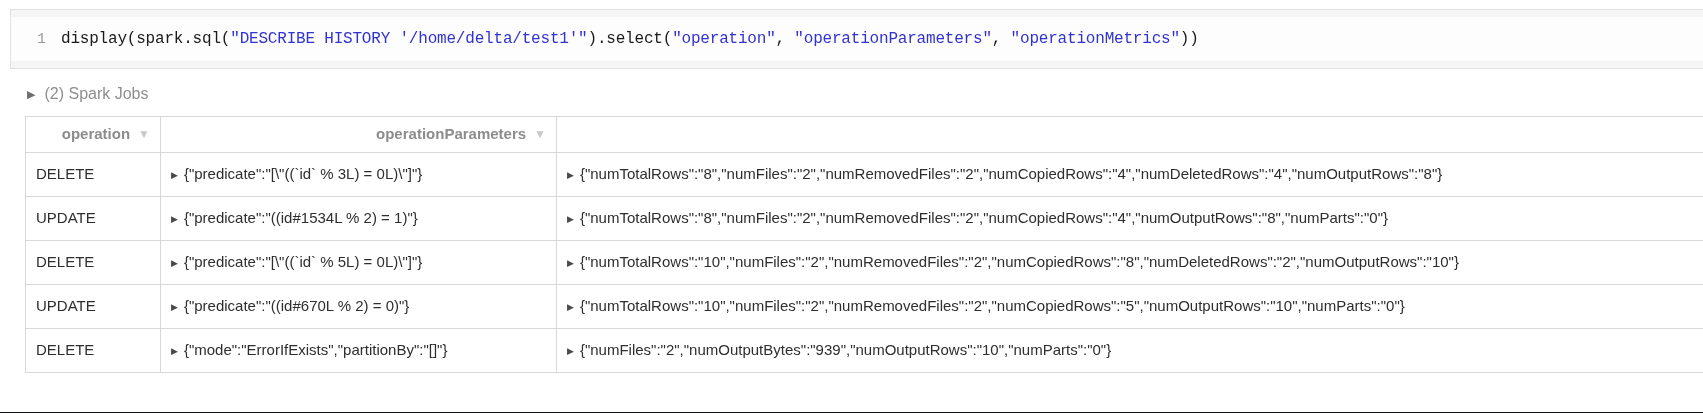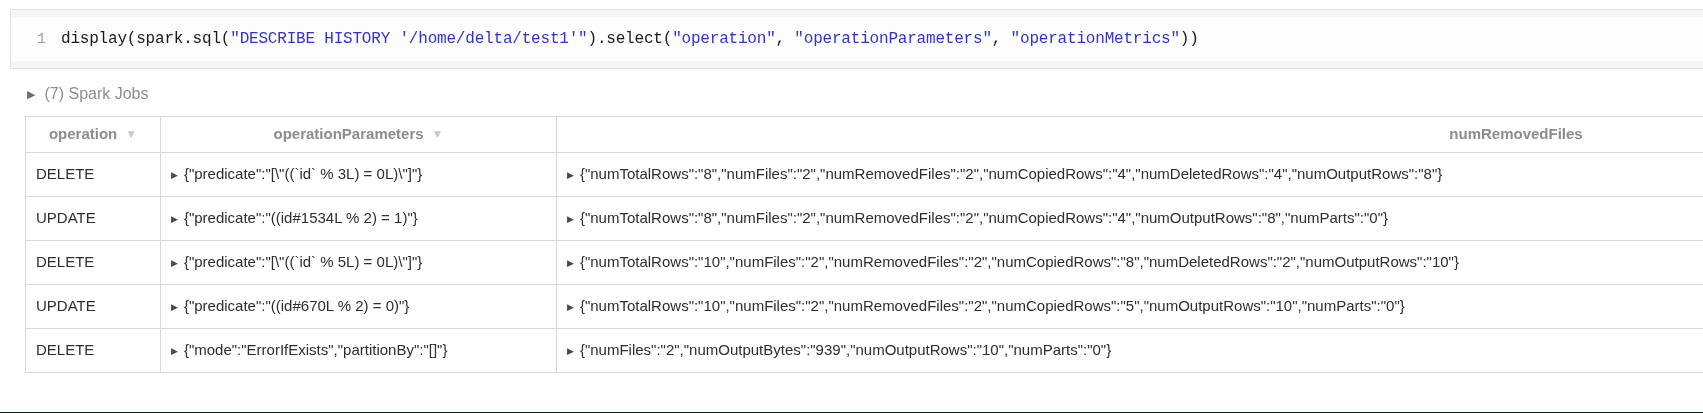--- a/index.html
+++ b/index.html
@@ -32,21 +32,21 @@
 
   
   .table-wrap { margin:13px 0 0 25px; width:1678px; overflow:hidden; }
   table { border-collapse:collapse; table-layout:fixed; width:2450px; background:#fff; }
   col.c0 { width:135px; } col.c1 { width:396px; } col.c2 { width:1919px; }
   th, td { border:1px solid #d8d8d8; font-size:15px; vertical-align:top; }
   th {
     color:#8c8c8c; font-weight:bold; text-align:left;
     padding:8px 10px 8px 10px; height:36px;
   }
-  .th-inner { display:flex; align-items:center; justify-content:center; }
+  .th-inner { display:flex; align-items:center; justify-content:flex-end; }
   .sort-icon { color:#c9c9c9; font-size:12px; line-height:1; margin-left:8px; }
   td { color:#2e2e2e; padding:10px 8px 10px 10px; line-height:21px; }
   td.metrics-cell { white-space:nowrap; overflow:hidden; }
   td.params-cell  { word-break:break-all; }
   .cell-caret { color:#4a4a4a; font-size:9px; margin-right:6px; vertical-align:1px; }
 
   
   .bottom-bar { position:absolute; left:0; bottom:0; width:1703px; height:10px; background:#10141c; }
 </style>
 </head>
@@ -56,21 +56,21 @@
 
   <div class="code-cell">
     <div class="code-line-row">
       <div class="gutter">1</div>
       <div class="code-content"><span class="tok-plain">display(spark.sql(</span><span class="tok-string">"DESCRIBE HISTORY '/home/delta/test1'"</span><span class="tok-plain">).select(</span><span class="tok-string">"operation"</span><span class="tok-plain">, </span><span class="tok-string">"operationParameters"</span><span class="tok-plain">, </span><span class="tok-string">"operationMetrics"</span><span class="tok-plain">))</span></div>
     </div>
   </div>
 
   <div class="jobs-row">
     <span class="jobs-caret">▶</span>
-    <span class="jobs-label">(7) Spark Jobs</span>
+    <span class="jobs-label">(2) Spark Jobs</span>
   </div>
 
   <div class="table-wrap">
     <table>
       <colgroup>
           <col class="c0">
           <col class="c1">
           <col class="c2">
         </colgroup>
       <thead>

